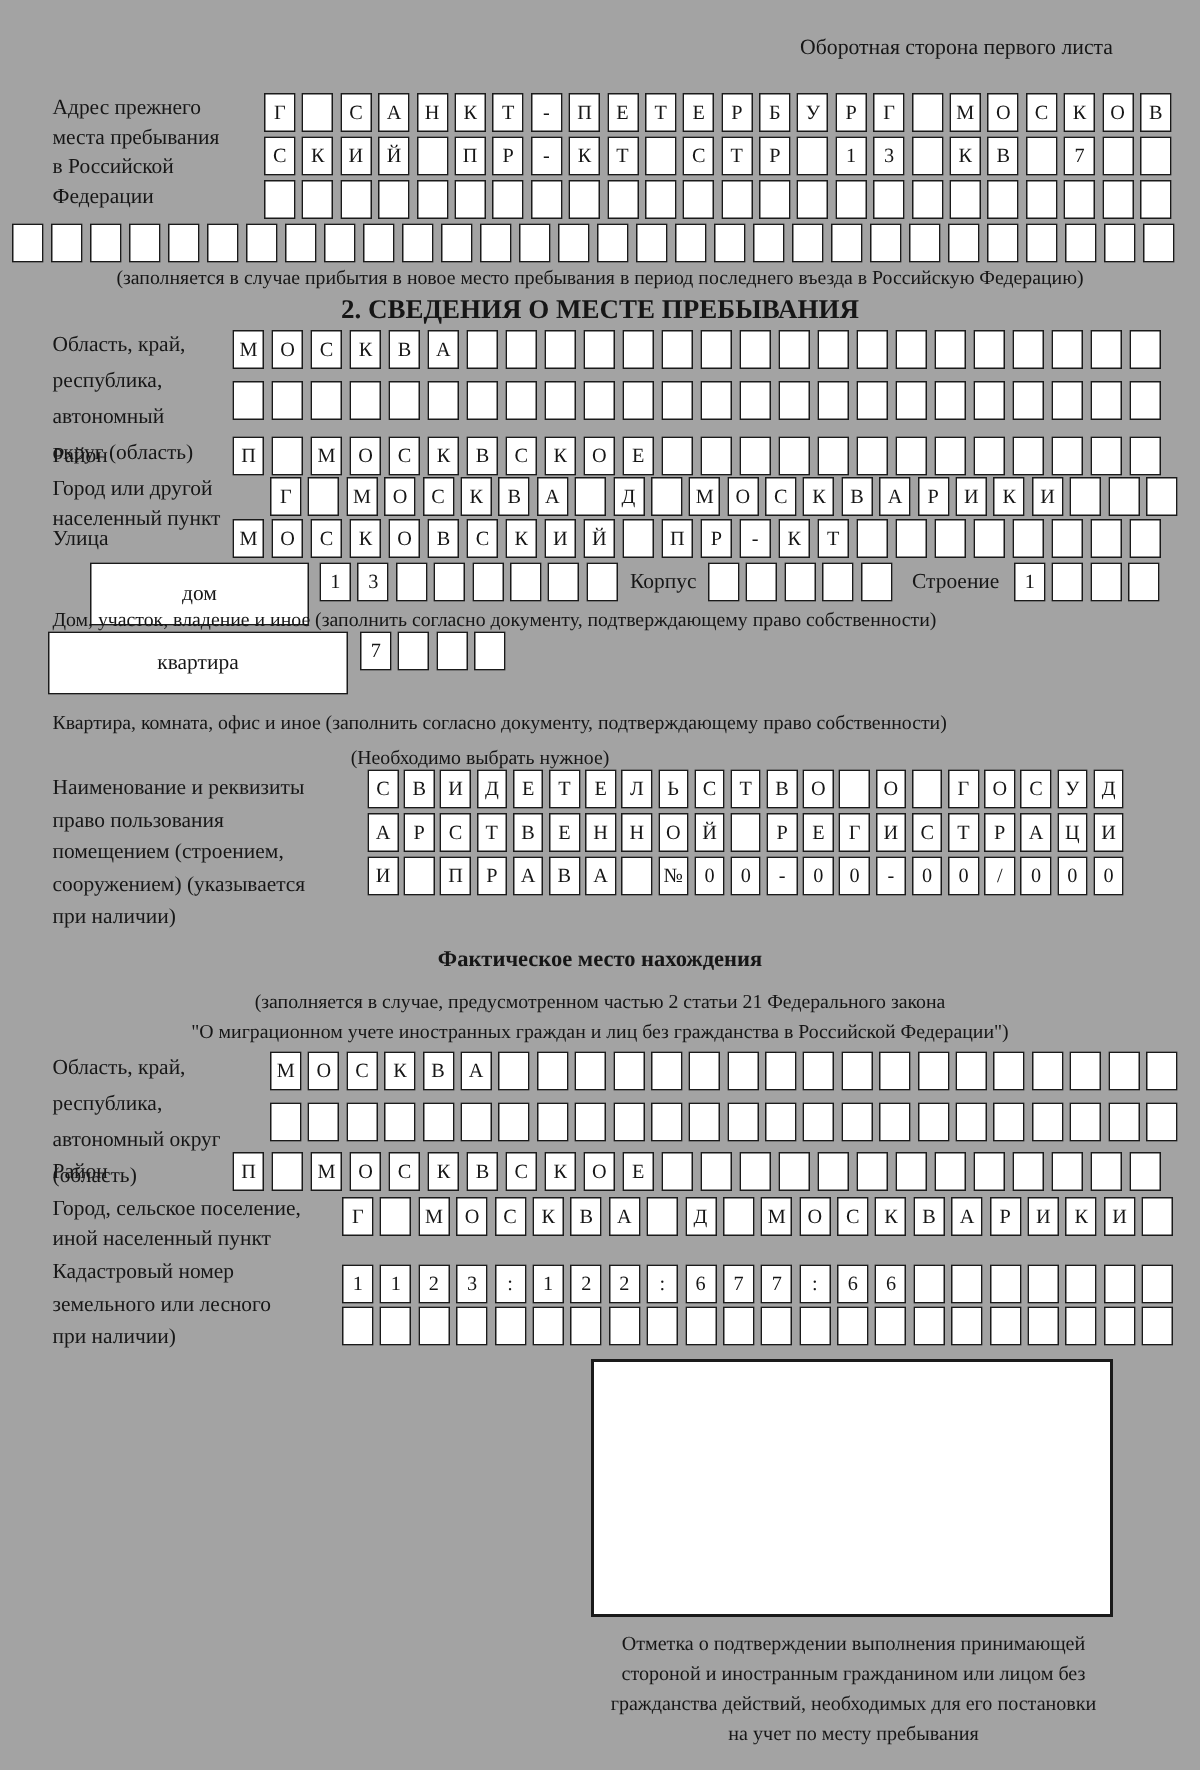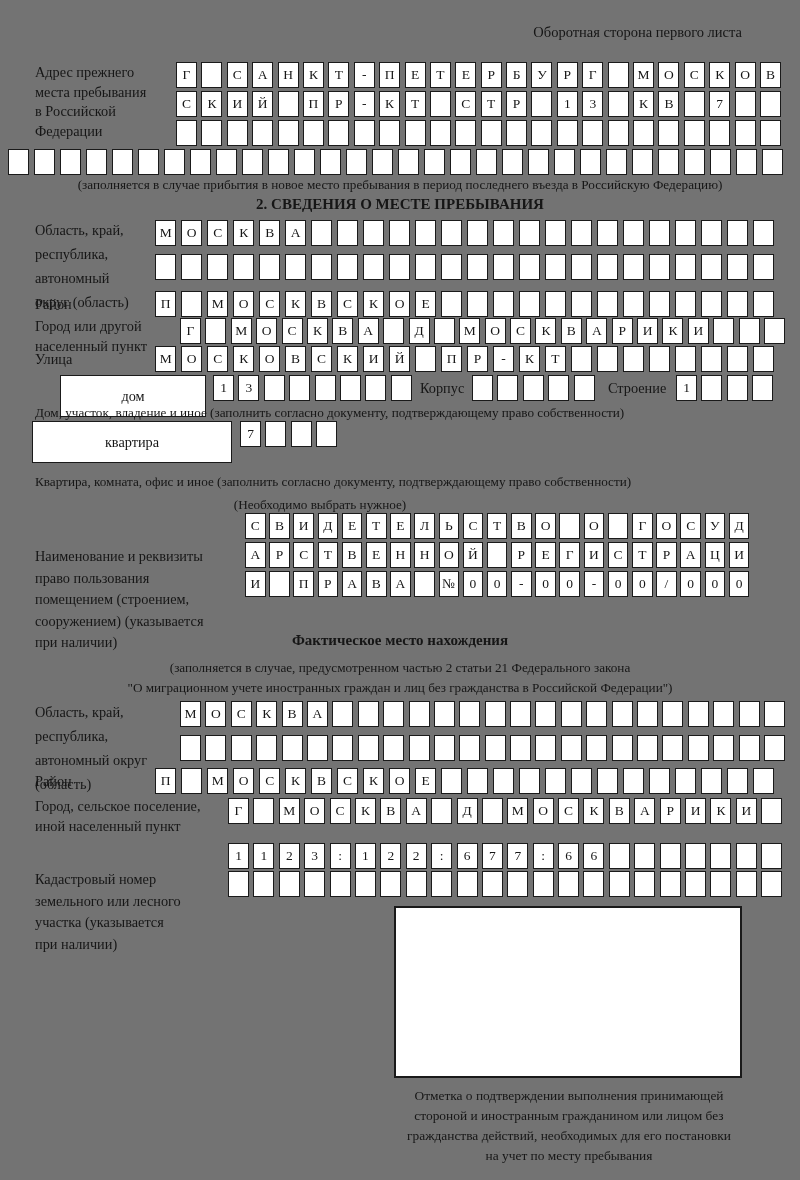--- a/index.html
+++ b/index.html
@@ -2,30 +2,30 @@
 <html><head>
 <meta charset="utf-8">
 <style>
   * { margin:0; padding:0; box-sizing:border-box; }
   html,body { background:#ffffff; }
   body {
     width:800px; height:1180px; position:relative;
     font-family:"Liberation Serif","DejaVu Serif",serif;
     color:#161616;
   }
-  .page { position:relative; width:800px; height:1180px; background:#737373; overflow:hidden; }
+  .page { position:relative; width:800px; height:1180px; background:#a3a3a3; overflow:hidden; }
   .abs { position:absolute; }
   .label { font-size:14.3px; line-height:19.5px; }
   .lh24 { line-height:24px; }
   .lh20 { line-height:20px; }
-  .lh215 { line-height:21.5px;margin-top:31px; }
+  .lh215 { line-height:21.5px; }
   .note { font-size:13.2px; }
   .center { left:0; width:800px; text-align:center; }
   .bold { font-weight:bold; }
-  .sect-title { font-size:15px; font-weight:bold; }
+  .sect-title { font-size:18px; font-weight:bold; }
   .boxrow { display:flex; gap:4.4px; }
   .boxrow.wide { gap:4.6px; }
   .boxrow.tight { gap:3.6px; }
   .cell {
     width:21px; height:26px; flex:0 0 auto;
     border:1.7px solid #1a1a1a;
     display:flex; align-items:center; justify-content:center;
     font-size:13.5px; background:#fff;
   }
   .boxrow.wide .cell { width:21.4px; }
@@ -545,21 +545,20 @@
       <div class="cell">Р</div>
       <div class="cell">И</div>
       <div class="cell">К</div>
       <div class="cell">И</div>
       <div class="cell"></div>
     </div>
 
   <div class="abs label lh215" style="left:35px; top:838px; width:185px;">
       <div>Кадастровый номер</div>
       <div>земельного или лесного</div>
-      <div>участка (указывается</div>
       <div>при наличии)</div>
     </div>
   <div class="abs boxrow" style="left:228px; top:843px;">
       <div class="cell">1</div>
       <div class="cell">1</div>
       <div class="cell">2</div>
       <div class="cell">3</div>
       <div class="cell">:</div>
       <div class="cell">1</div>
       <div class="cell">2</div>

